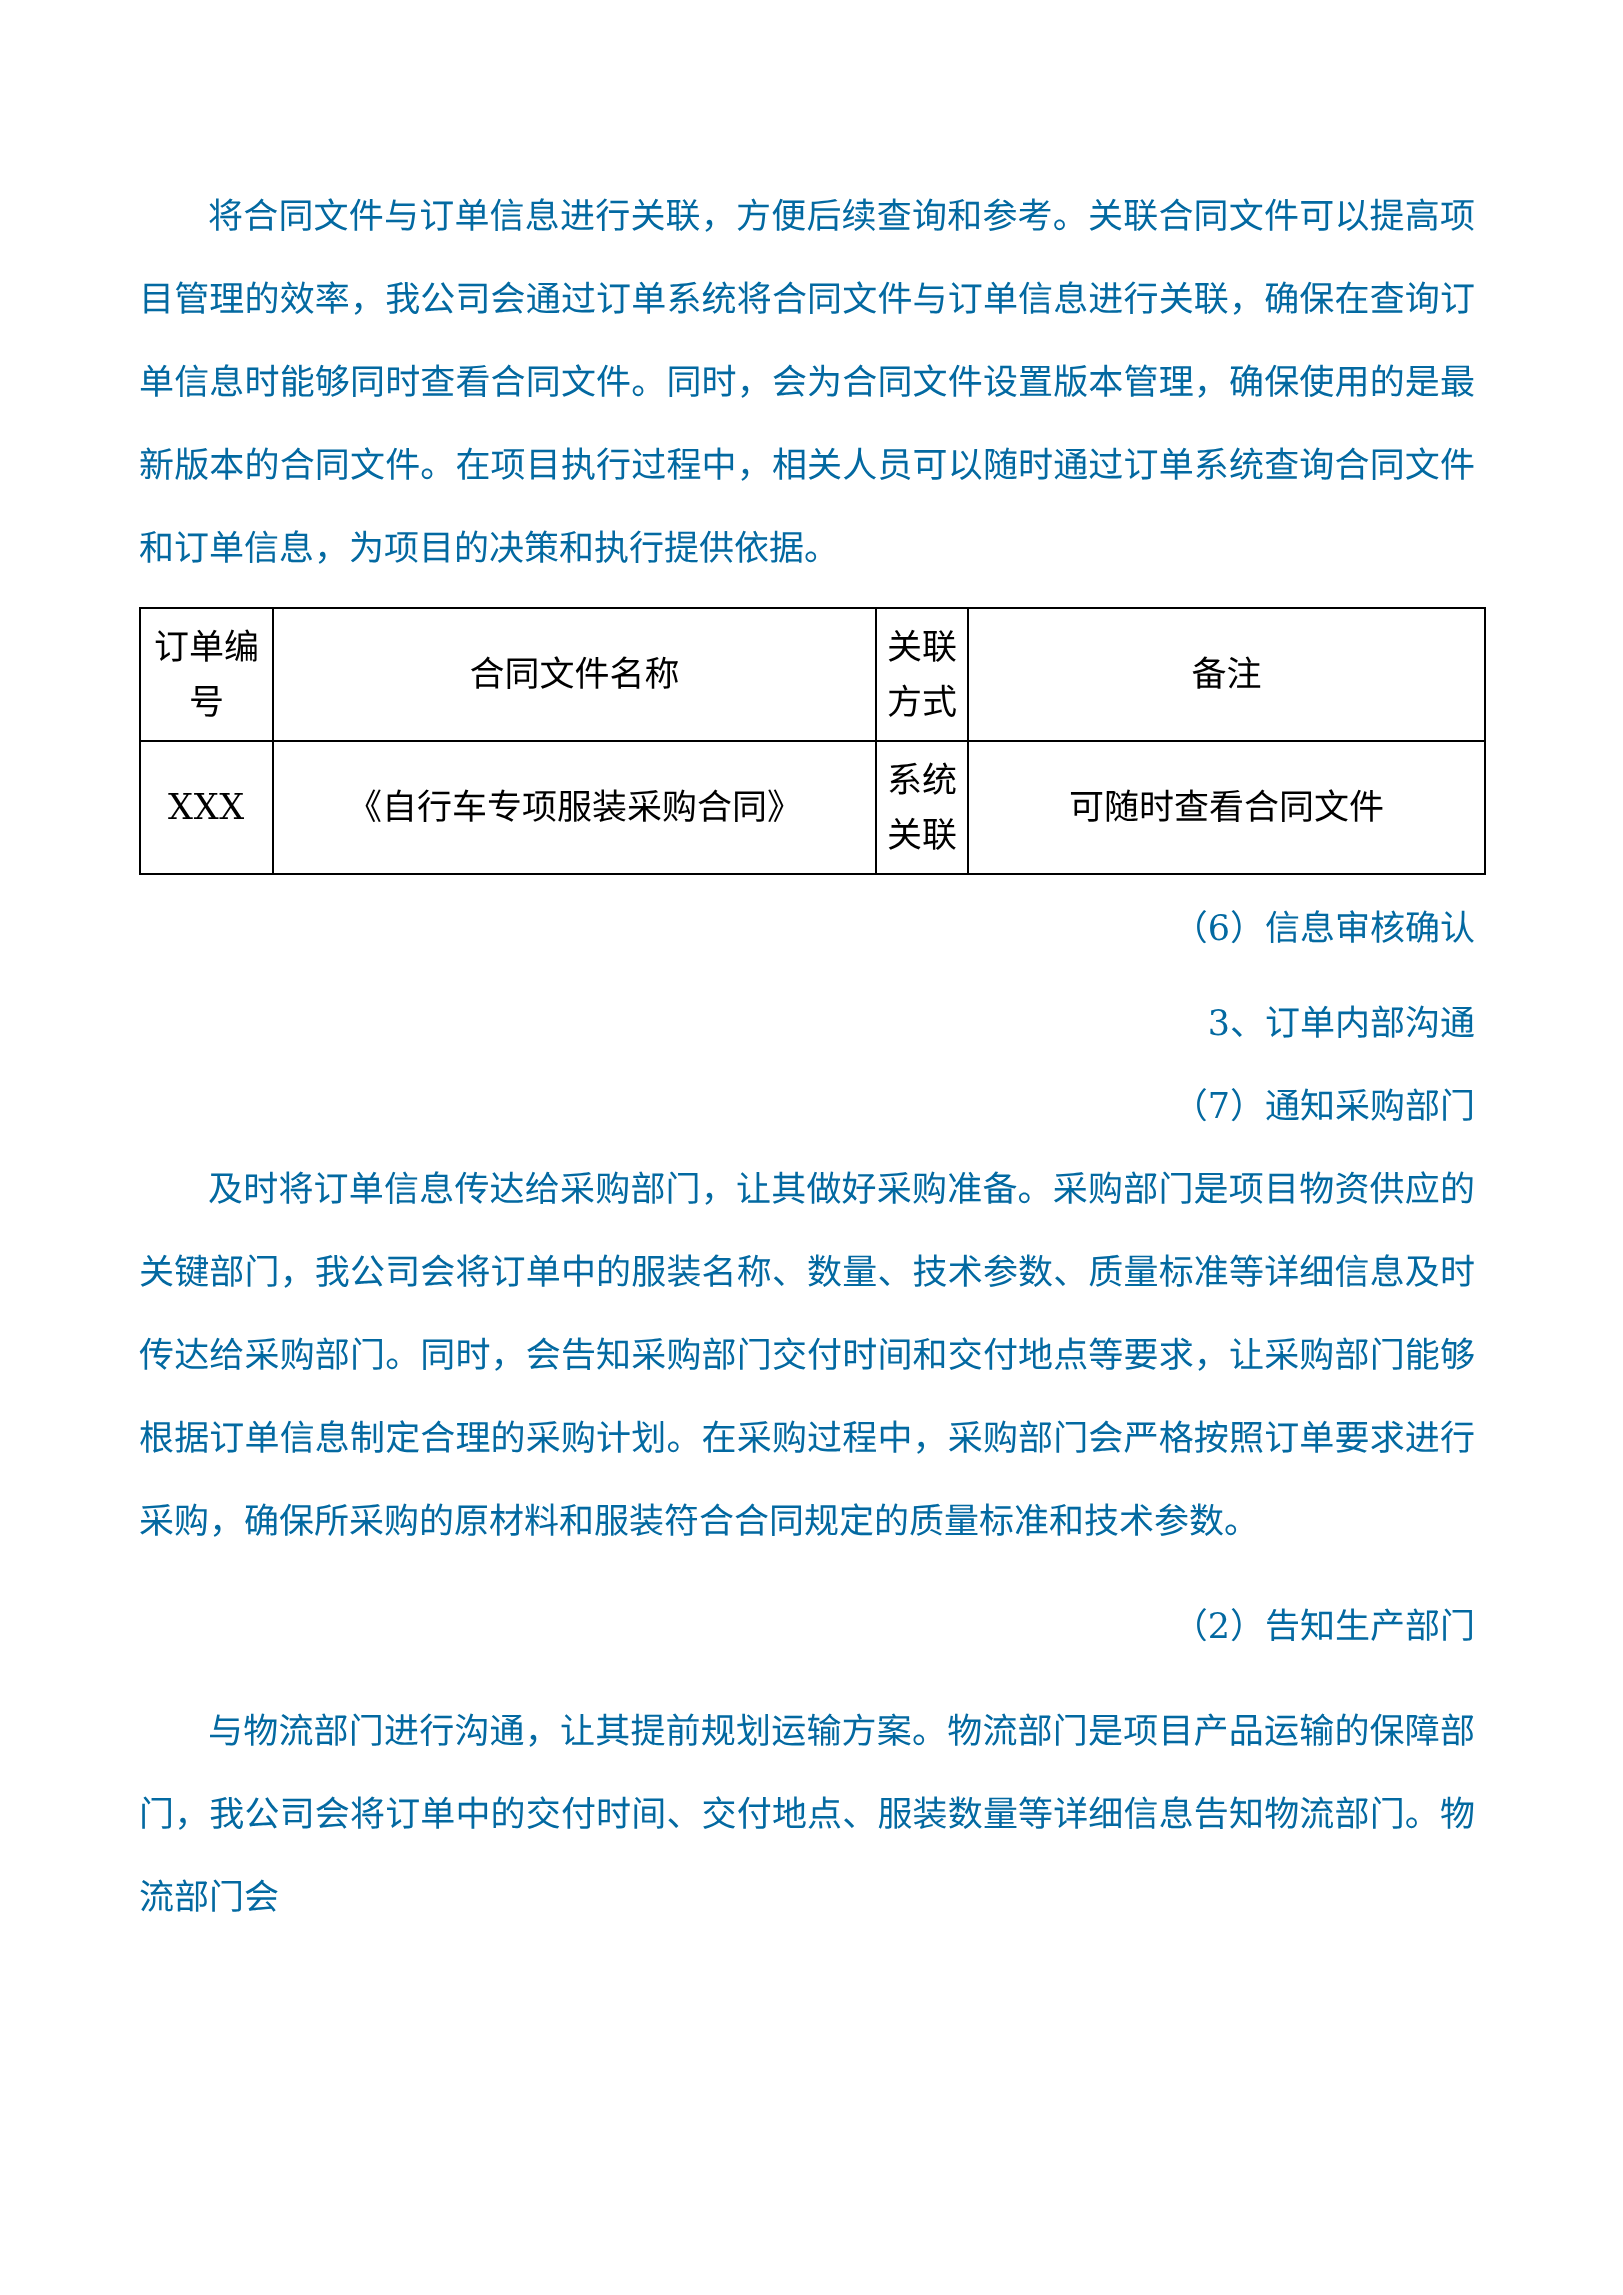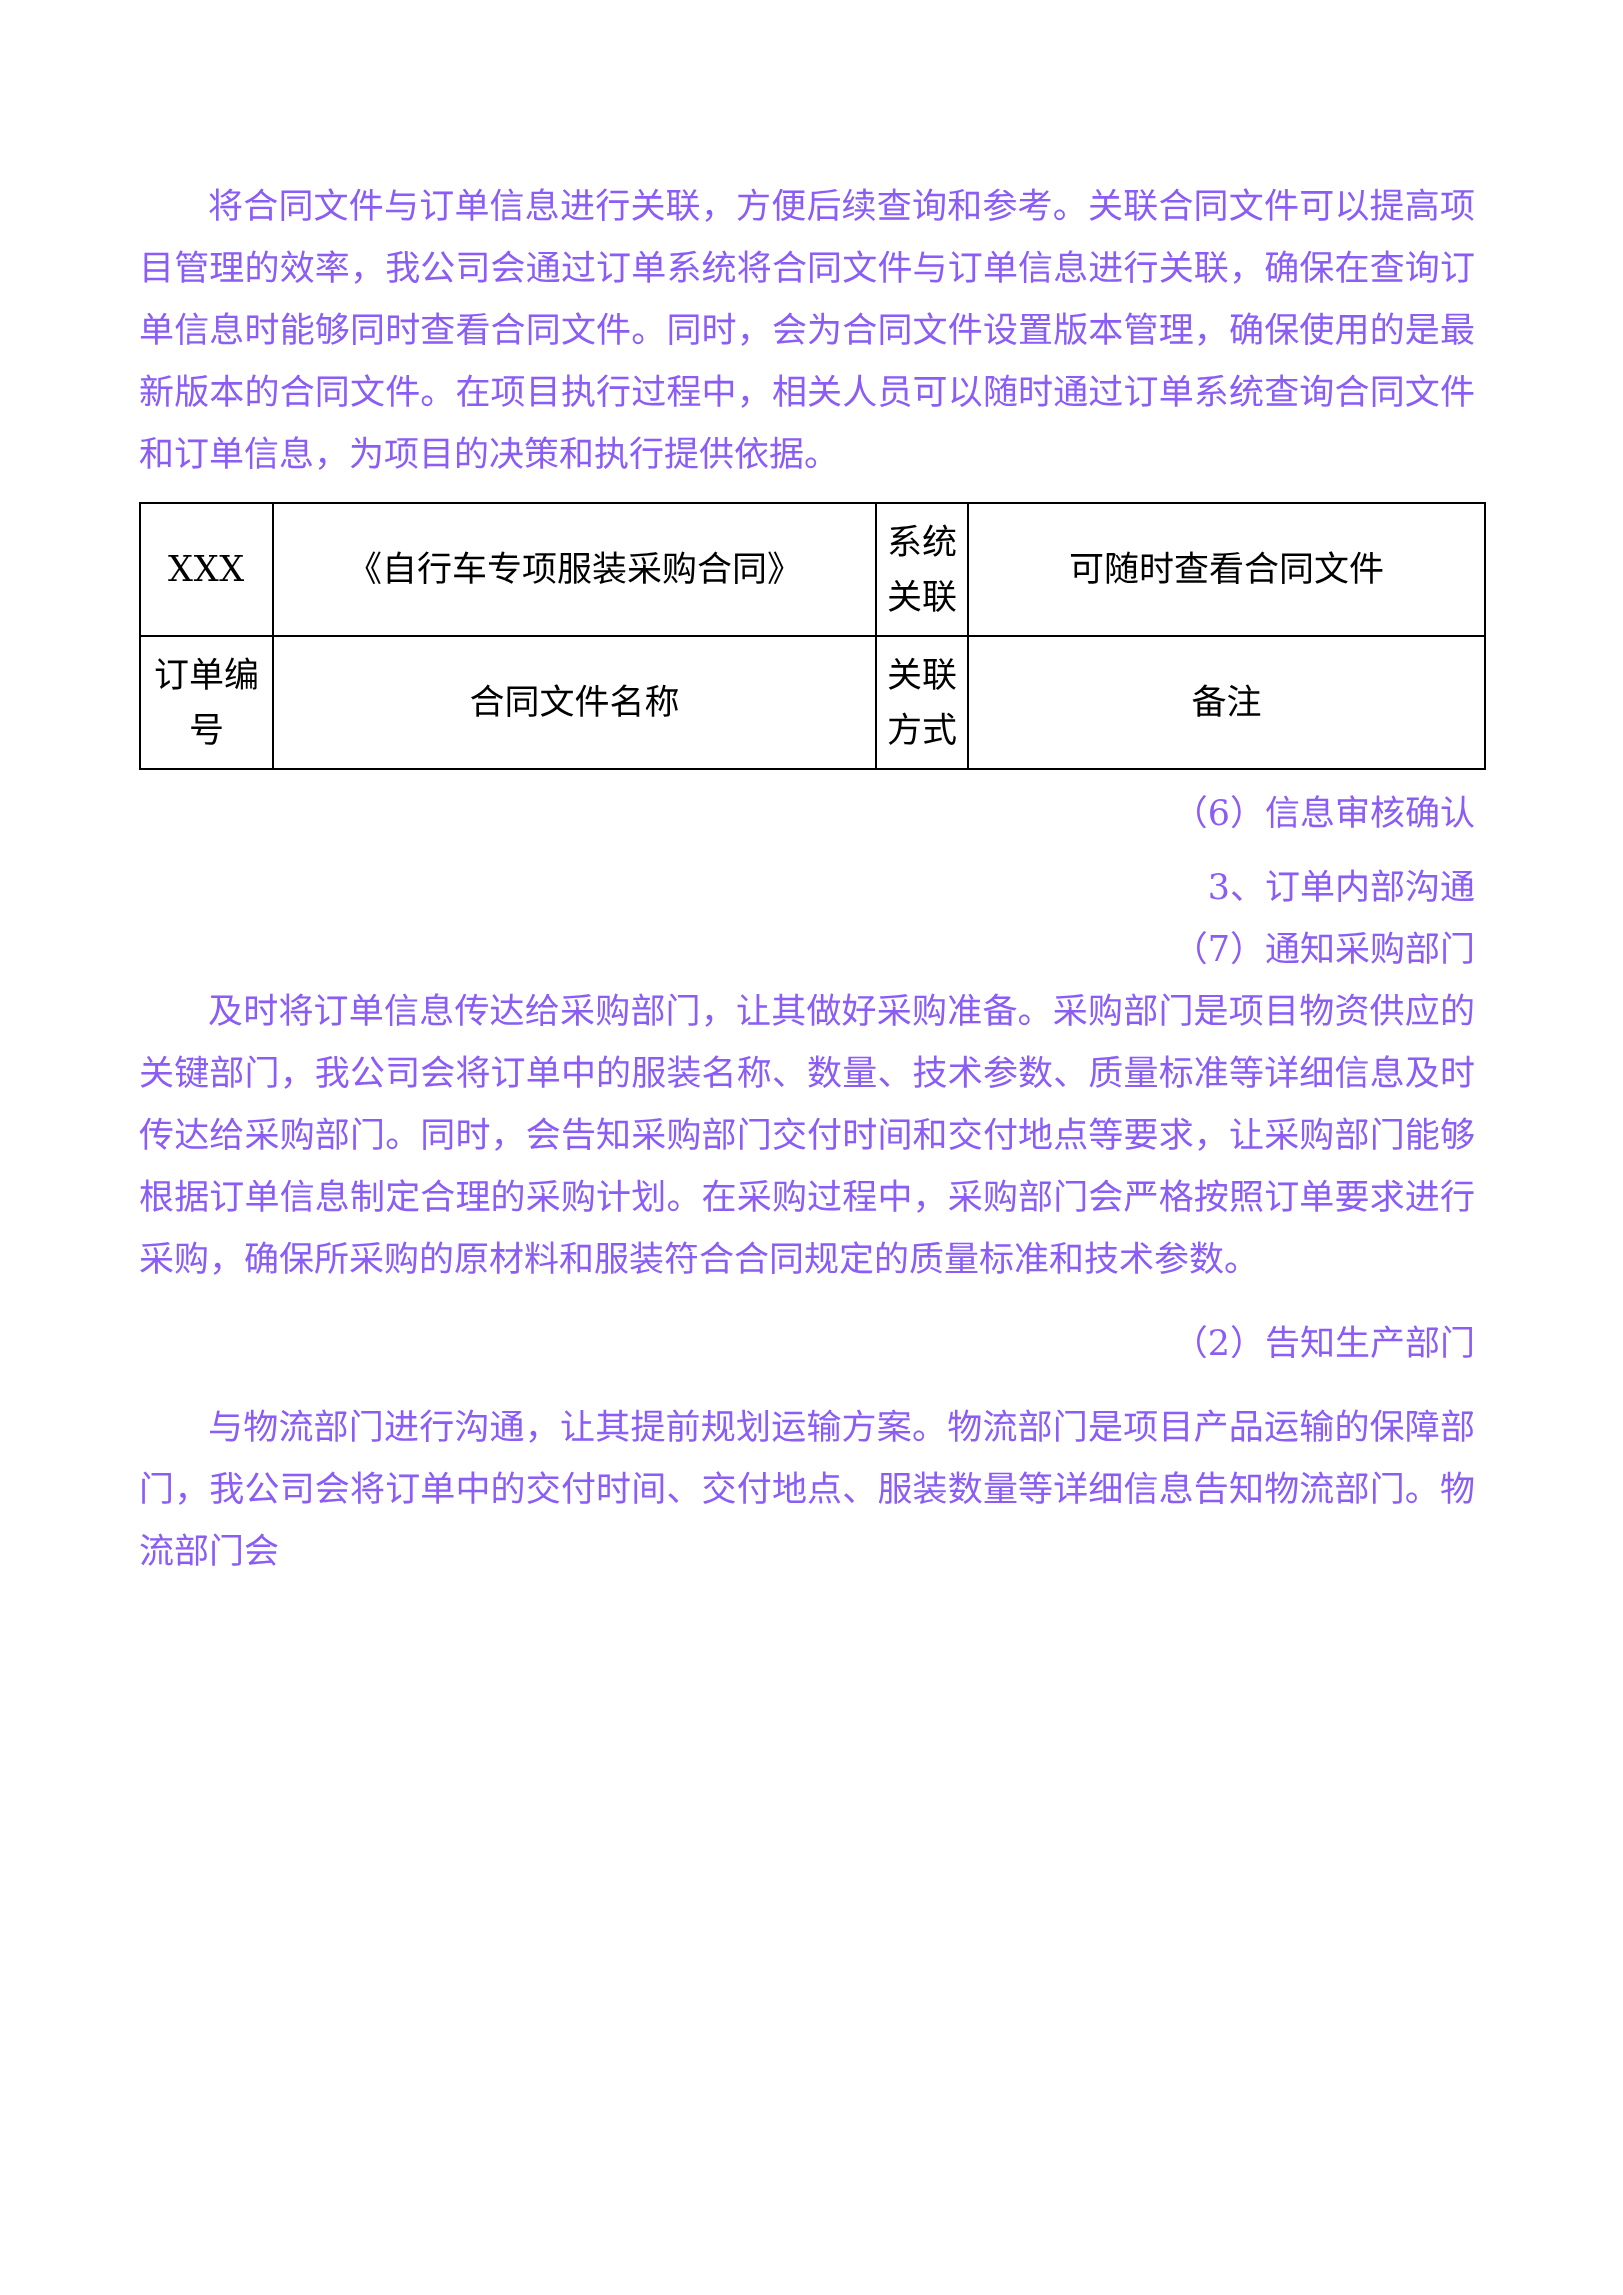--- a/index.html
+++ b/index.html
@@ -27,23 +27,23 @@
     left: 139px;
     top: 175px;
     width: 1336px;   
   }
 
   
   .para,
   .heading {
     font-family: "DejaVu Serif", "Liberation Serif", serif;
     font-size: 35px;
-    line-height: 62px;
+    line-height: 83px;
     letter-spacing: 0;
-    color: #8b5cf6;
+    color: #0369a1;
     margin: 0;
     -webkit-font-smoothing: antialiased;
   }
 
   
   .para {
     text-align: justify;
     text-justify: inter-character;
     text-indent: 69px;
     word-break: break-all;
@@ -108,30 +108,30 @@
     <div class="tbl-wrap">
       <table class="data-table">
         <colgroup>
           <col class="c1">
             <col class="c2">
             <col class="c3">
             <col class="c4">
         </colgroup>
         <tbody>
           <tr>
+            <td>订单编号</td>
+            <td>合同文件名称</td>
+            <td>关联方式</td>
+            <td>备注</td>
+          </tr>
+          <tr>
             <td class="cell-latin">XXX</td>
             <td>《自行车专项服装采购合同》</td>
             <td>系统关联</td>
             <td>可随时查看合同文件</td>
-          </tr>
-          <tr>
-            <td>订单编号</td>
-            <td>合同文件名称</td>
-            <td>关联方式</td>
-            <td>备注</td>
           </tr>
         </tbody>
       </table>
     </div>
 
     <p class="heading">（6）信息审核确认</p>
 
 
     <div class="gap-sm"></div>
 

